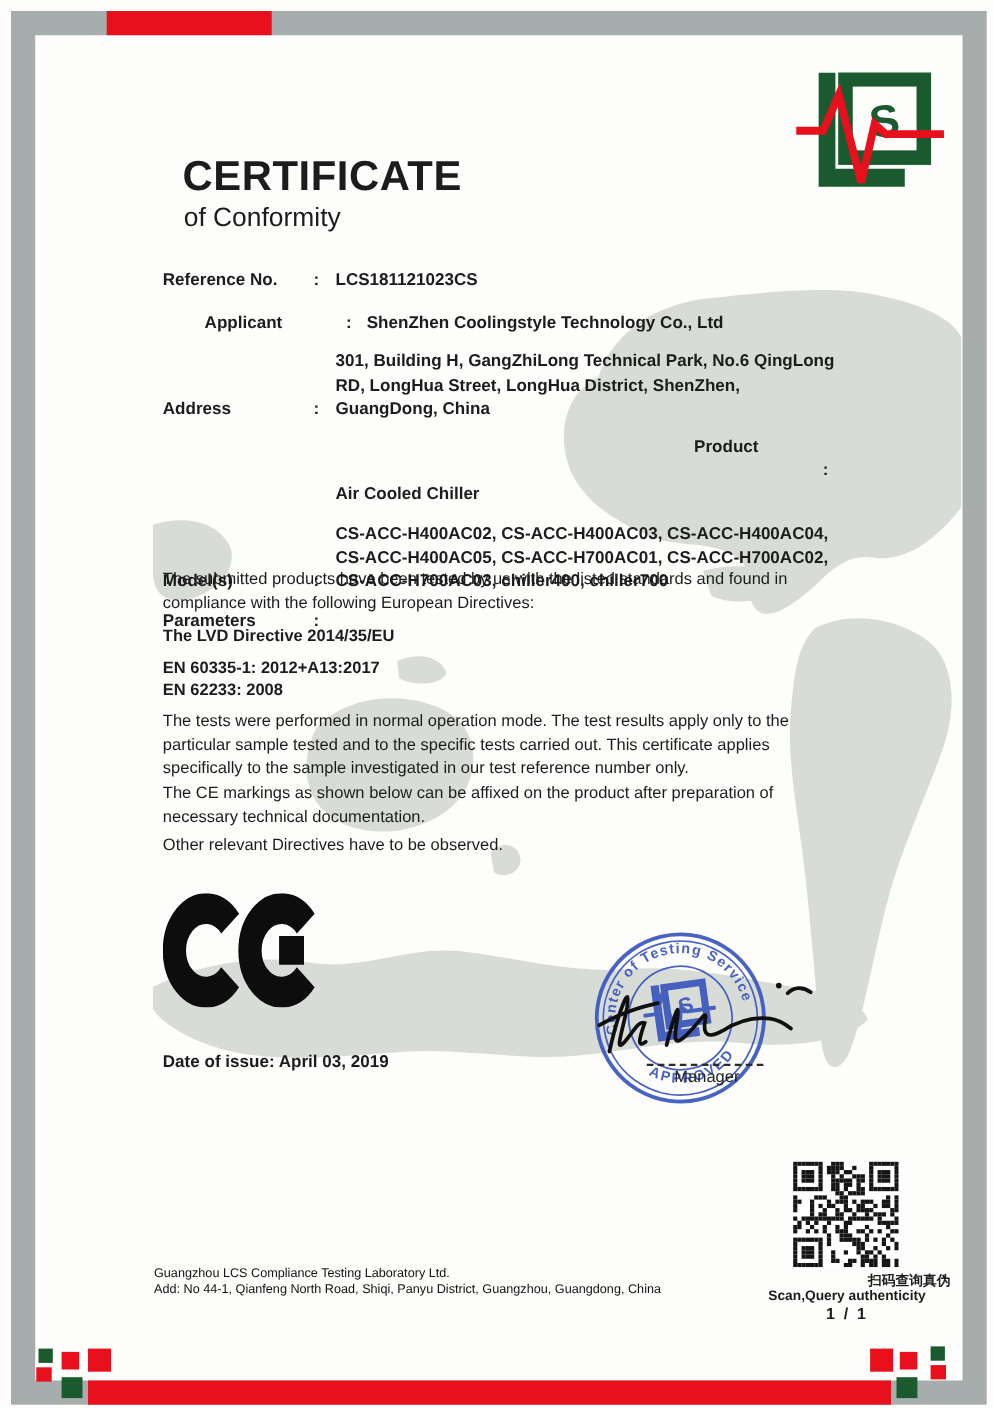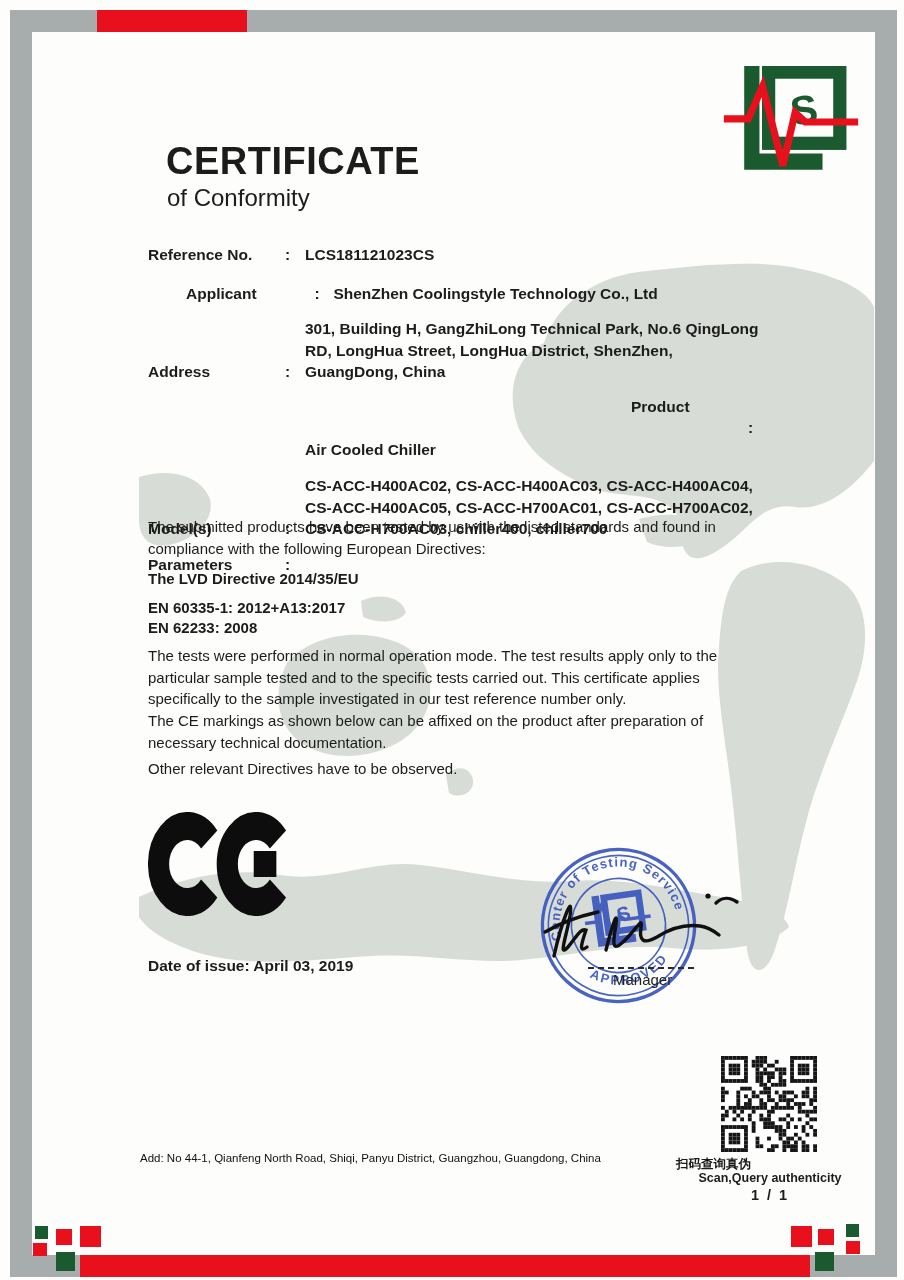--- a/index.html
+++ b/index.html
@@ -49,21 +49,21 @@
   
   .stamp{left:536px;top:843px;transform:rotate(-14deg);opacity:.92;}
   .stamp text{fill:var(--blue);font-weight:bold;}
   .sig{left:540px;top:876px;}
   .sig path{stroke:#101010;stroke-width:3.4;fill:none;stroke-linecap:round;}
   .dash{left:588px;top:955px;width:106px;border-bottom:2px dashed #2a2a2a;height:14px;}
   .manager{left:613px;top:971px;font-size:15px;color:#222;}
   
   .foot{left:140px;top:1152px;width:560px;font-size:11.5px;line-height:13.8px;color:#111;}
   .qr{left:721px;top:1056px;width:96px;height:96px;}
-  .scan-cn{left:676px;top:1156px;width:188px;text-align:left;font-size:12.5px;font-weight:bold;}
+  .scan-cn{left:676px;top:1156px;width:188px;text-align:right;font-size:12.5px;font-weight:bold;}
   .scan-en{left:660px;top:1171px;width:220px;text-align:center;font-size:12.5px;font-weight:bold;}
   .pageno{left:676px;top:1187px;width:188px;text-align:center;font-size:14.5px;font-weight:bold;letter-spacing:2px;}
 </style>
 </head>
 <body>
 
 <svg class="abs map" width="842" height="1220" viewBox="33 33 842 1220" aria-hidden="true">
   <path d="M520,430 C505,392 518,356 545,344 C558,302 600,276 648,272 C700,266 760,260 802,270 C842,278 868,292 875,308 L875,462 C852,492 824,512 796,508 C766,503 752,526 732,542 C712,558 694,566 686,552 C678,538 690,520 668,506 C646,492 616,500 588,487 C558,473 534,458 520,430 Z"></path>
   <path d="M640,520 C668,512 700,515 712,532 C700,549 668,552 648,543 Z"></path>
   <path d="M742,572 C774,556 816,562 845,584 C868,602 872,642 858,682 C844,722 824,764 810,812 C797,858 790,908 776,950 C768,976 752,980 748,950 C742,898 738,838 732,788 C726,738 716,690 720,648 C723,612 726,588 742,572 Z"></path>
@@ -173,20 +173,21 @@
   <path d="M14,80 C22,44 34,14 30,40 C26,62 18,82 28,71 C36,62 40,52 46,54 C42,66 38,78 47,71"></path>
   <path d="M5,56 C22,46 40,40 58,36"></path>
   <path d="M66,74 C72,50 78,32 76,48 C74,62 70,78 83,66 C97,53 103,39 101,52 C99,64 103,69 117,61 C131,52 144,48 160,50 C168,51 174,55 179,59"></path>
   <circle cx="168" cy="20" r="2.6" fill="#101010" stroke="none"></circle>
   <path d="M176,27 C182,21 190,21 197,26"></path>
 </svg>
 <div class="abs dash"></div>
 <div class="abs manager">Manager</div>
 
 <div class="abs foot">
+  <div>Guangzhou LCS Compliance Testing Laboratory Ltd.</div>
   <div>Add: No 44-1, Qianfeng North Road, Shiqi, Panyu District, Guangzhou, Guangdong, China</div>
 </div>
 
 <div class="abs qr"><svg width="96" height="96" xmlns="http://www.w3.org/2000/svg">
       <rect width="96" height="96" fill="#fff"></rect>
       <rect x="0.00" y="0.00" width="3.84" height="3.84" fill="#151515"></rect>
       <rect x="3.84" y="0.00" width="3.84" height="3.84" fill="#151515"></rect>
       <rect x="7.68" y="0.00" width="3.84" height="3.84" fill="#151515"></rect>
       <rect x="11.52" y="0.00" width="3.84" height="3.84" fill="#151515"></rect>
       <rect x="15.36" y="0.00" width="3.84" height="3.84" fill="#151515"></rect>

